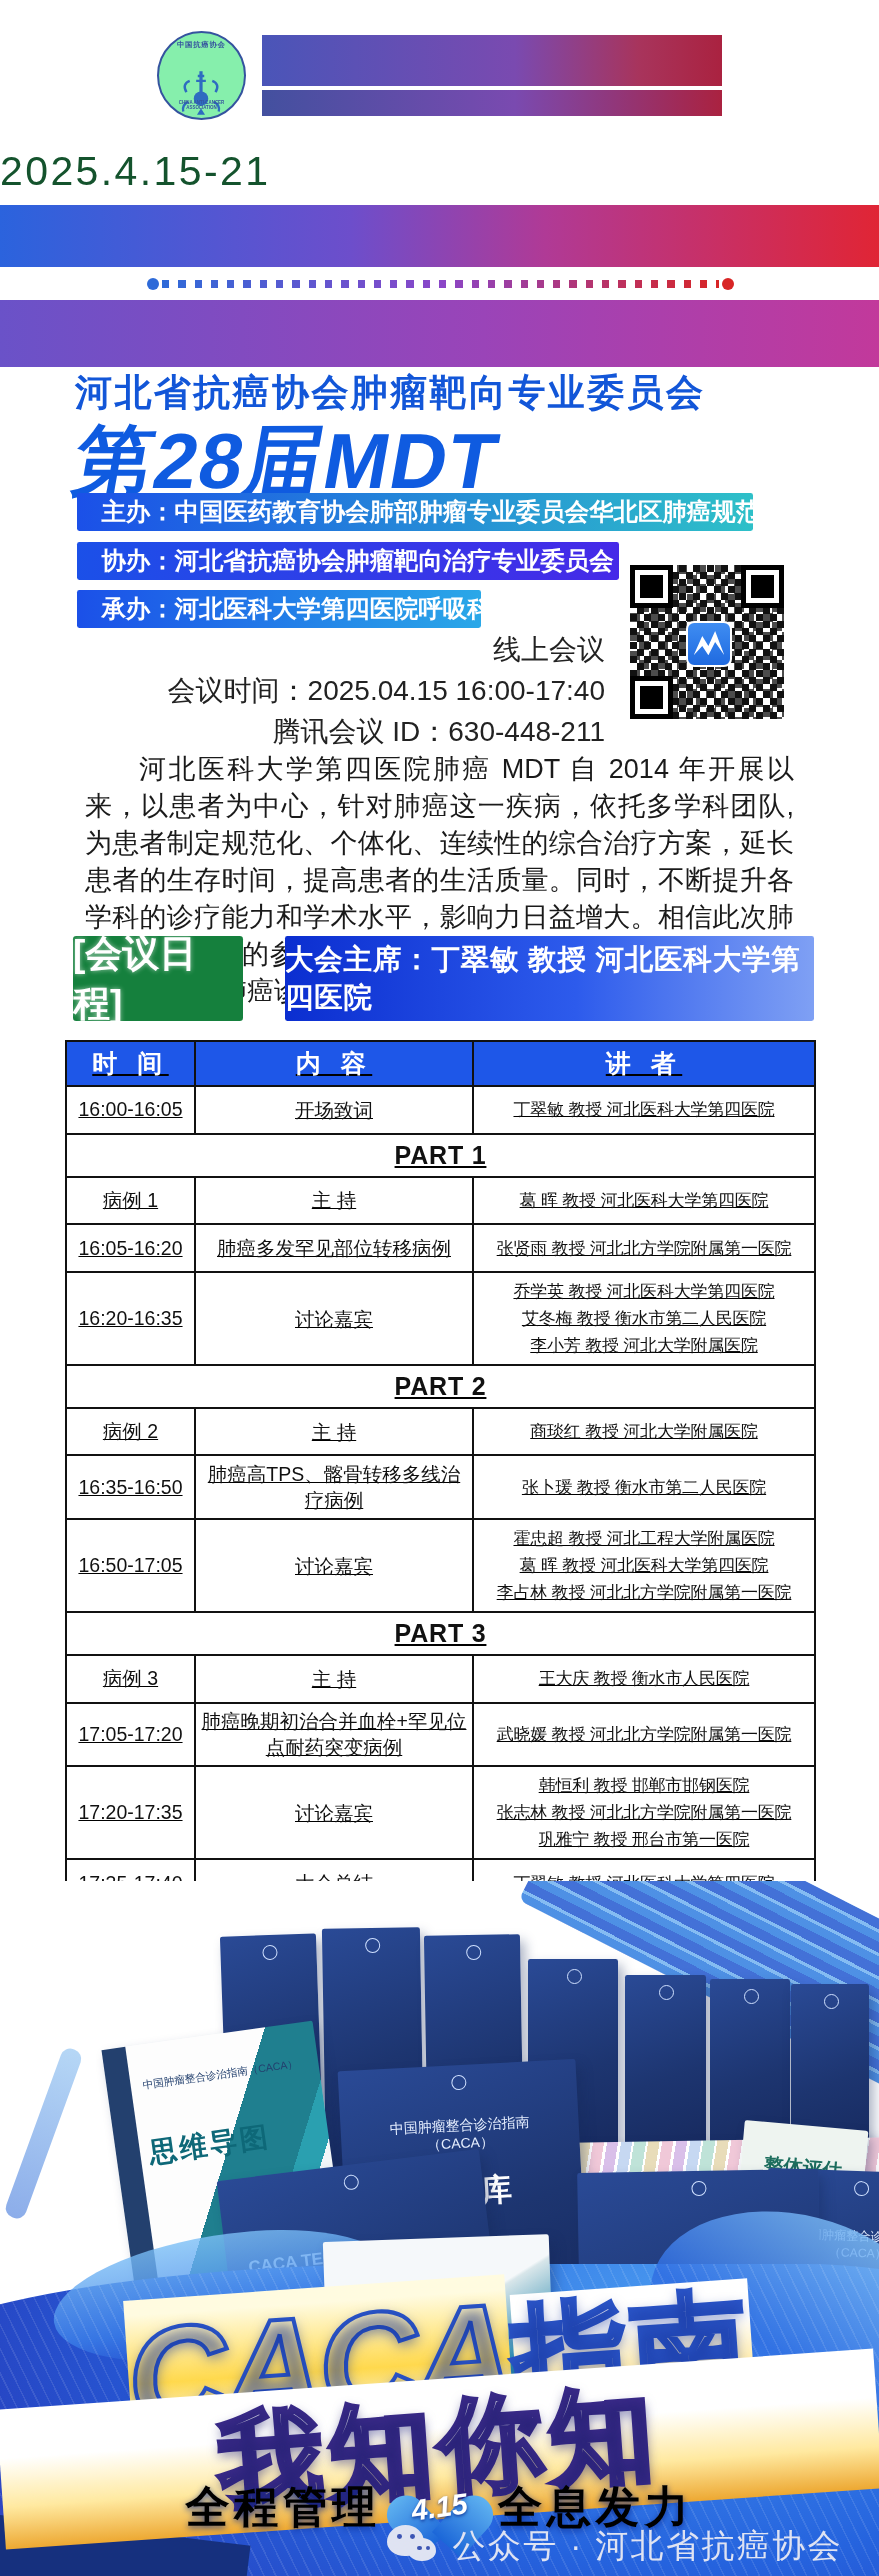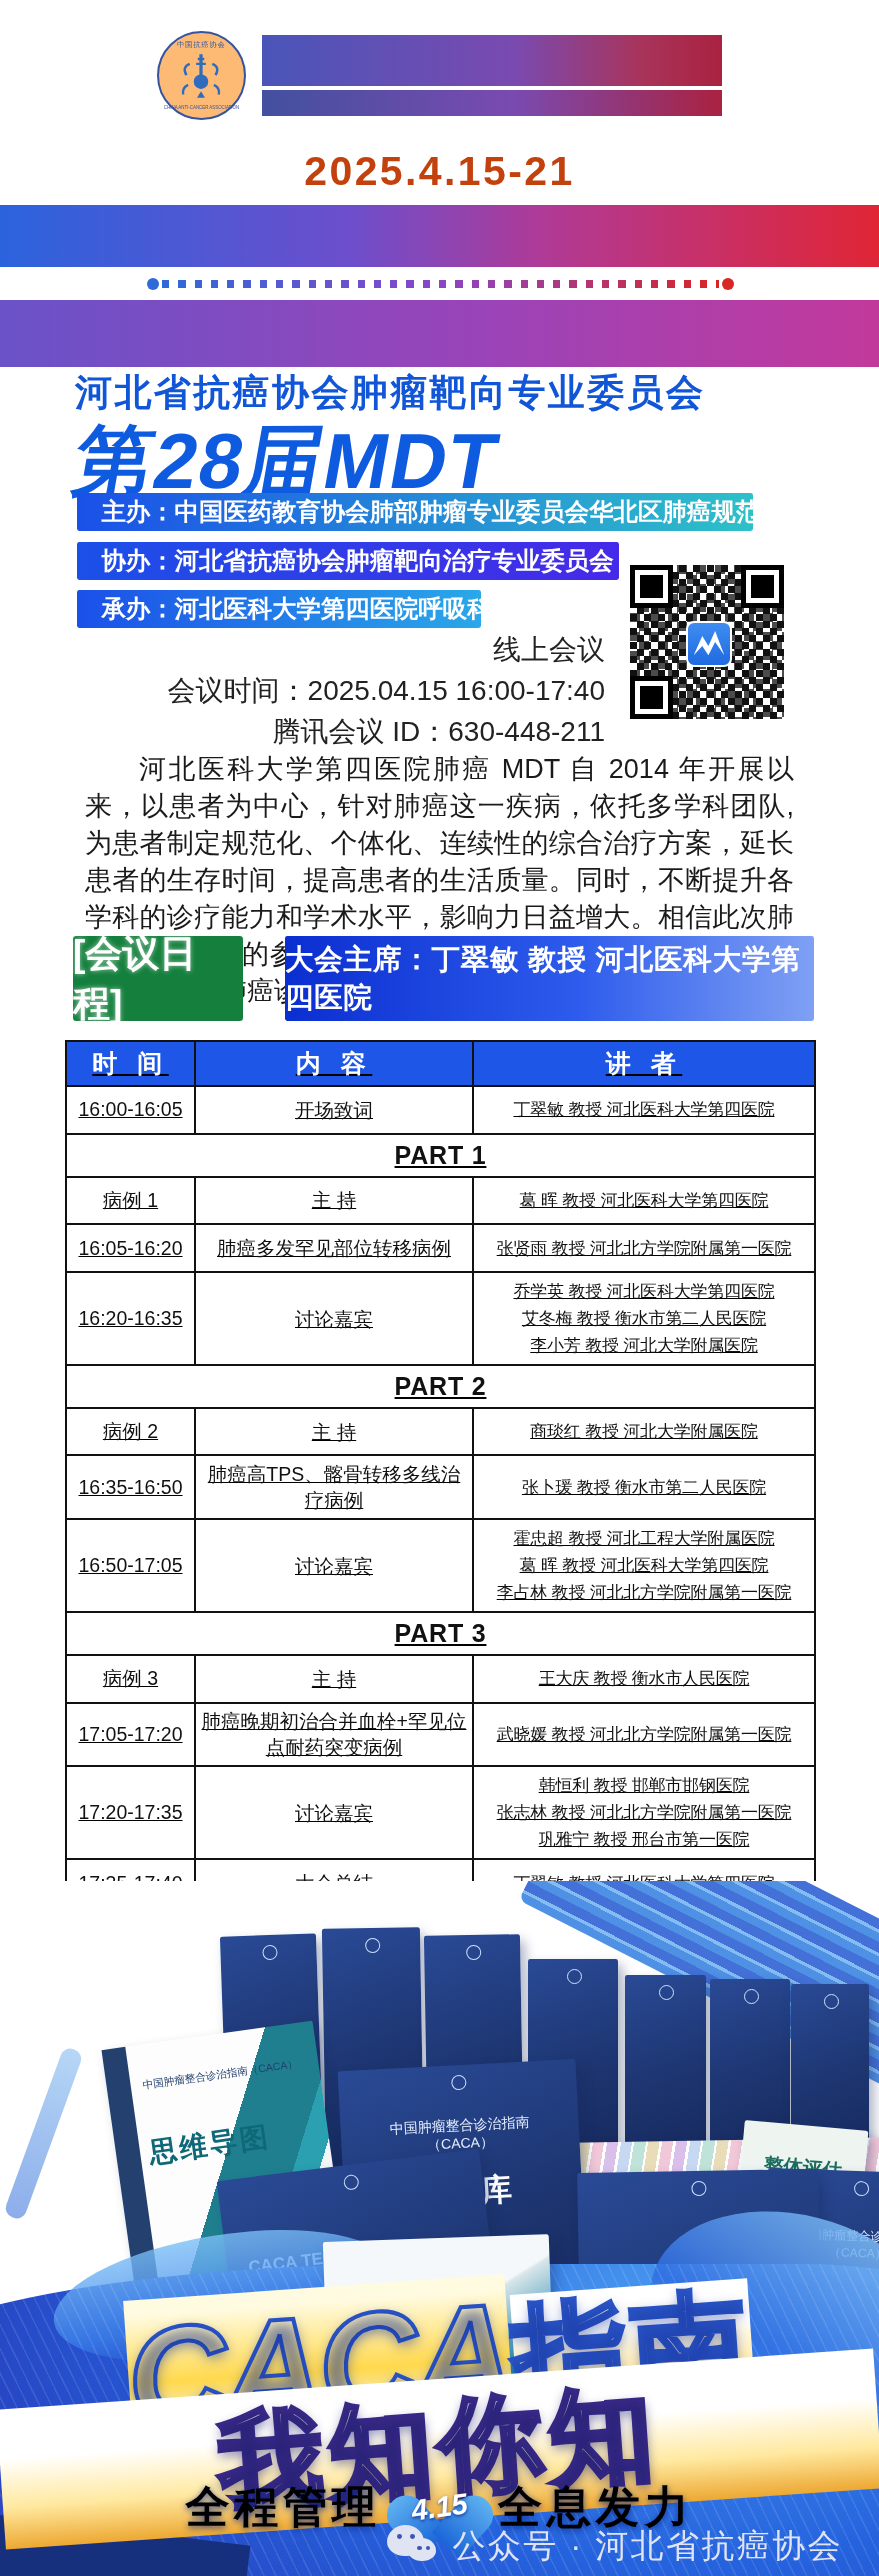--- a/index.html
+++ b/index.html
@@ -3,30 +3,30 @@
 <meta charset="utf-8">
 <style>
   html,body{margin:0;padding:0;background:#888;}
   .page{position:relative;width:879px;height:2576px;background:#fff;overflow:hidden;
         font-family:"Liberation Sans","DejaVu Sans",sans-serif;}
   .abs{position:absolute;}
   .gt{-webkit-background-clip:text;background-clip:text;color:transparent;}
 
   
   .logo-row{top:31px;left:0;right:0;display:flex;justify-content:center;align-items:center;gap:16.3px;}
-  .emblem{width:85px;height:85px;border-radius:50%;border:2.4px solid #35539f;background:#fdba74;
-          position:relative;display:flex;align-items:center;justify-content:center;}
+  .emblem{width:85px;height:85px;border-radius:50%;border:2.4px solid #35539f;background:#86efac;
+          position:relative;display:flex;align-items:flex-end;justify-content:center;font-weight:bold;}
   .emblem .ring-txt{position:absolute;top:6.5px;left:0;right:0;text-align:center;font-size:7.3px;color:#35539f;letter-spacing:0.8px;}
   .emblem .ring-txt2{position:absolute;bottom:8.1px;left:0;right:0;text-align:center;font-size:4.9px;color:#35539f;transform:scale(.9);}
   .org-block{text-align:center;}
   .org-cn{font-size:38px;font-weight:bold;letter-spacing:16.3px;
           background:linear-gradient(90deg,#4a55b8,#7a4ab0 55%,#a8345c 82%,#aa2240);}
   .org-en{font-family:"Liberation Serif","DejaVu Serif",serif;font-size:23px;font-weight:bold;letter-spacing:0.8px;margin-top:3.3px;
           background:linear-gradient(90deg,#43509f,#7a4ab0 55%,#aa2240);}
-  .dates{top:148px;left:0;right:0;text-align:center;font-size:41px;font-weight:bold;color:#c2410c;letter-spacing:2.4px;}
+  .dates{top:148px;left:0;right:0;text-align:left;font-size:41px;font-weight:normal;color:#14532d;letter-spacing:2.4px;}
   .week-title{top:205px;left:0;right:0;text-align:center;font-size:46px;font-weight:900;letter-spacing:1.6px;
           background:linear-gradient(90deg,#2b63dd,#6d4ecb 40%,#b03a96 62%,#e02535);padding-left:8px;}
   .dot-sep{top:278px;left:147px;right:145px;display:flex;align-items:center;}
   .dot-sep .cap{width:12.2px;height:12.2px;border-radius:50%;}
   .dot-sep .cap.l{background:#2e6ad8;} .dot-sep .cap.r{background:#d82525;}
   .dot-sep .line{flex:1;height:7.3px;margin:0 3.3px;background:linear-gradient(90deg,#2e6ad8,#8a46c8,#d82525);
       -webkit-mask:repeating-linear-gradient(90deg,#000 0 7.3px,transparent 7.3px 16.3px);
               mask:repeating-linear-gradient(90deg,#000 0 7.3px,transparent 7.3px 16.3px);}
   .day-title{top:300px;left:0;right:0;text-align:center;font-size:50px;font-weight:900;letter-spacing:3.3px;
           background:linear-gradient(90deg,#6a52c8,#9a44b8 55%,#c2399b);padding-left:40px;}

